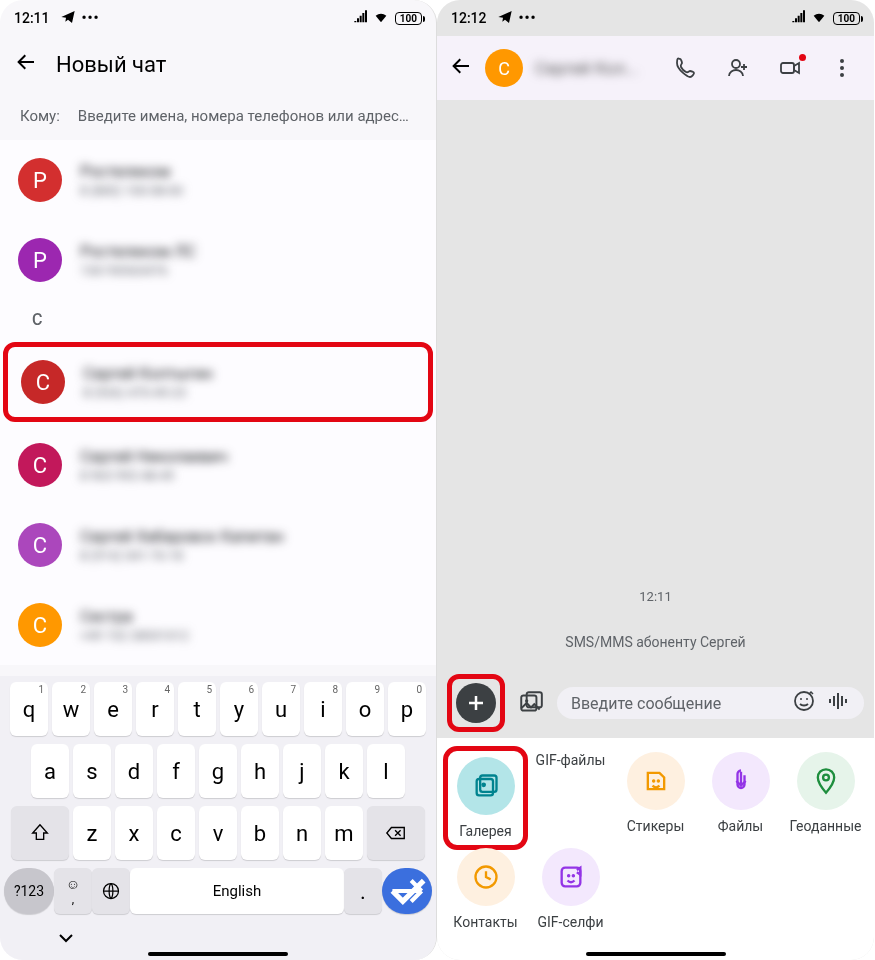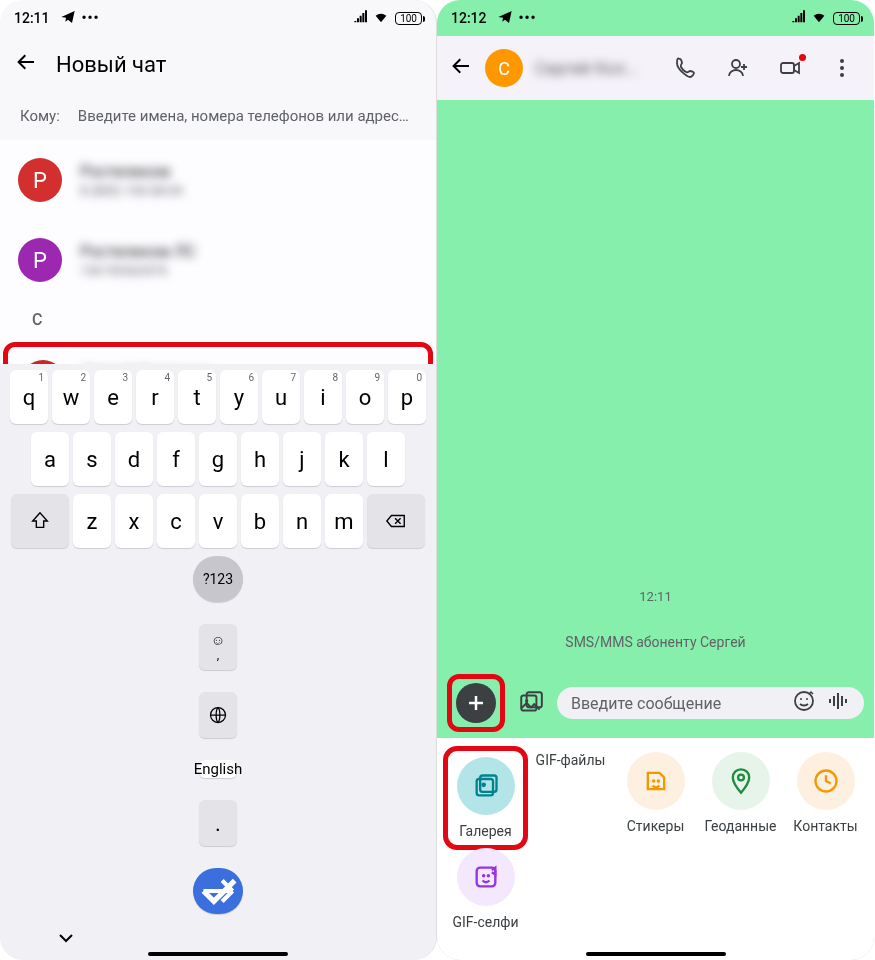--- a/index.html
+++ b/index.html
@@ -1,28 +1,28 @@
 <!DOCTYPE html>
 <html><head>
 <meta charset="utf-8">
 <style>
   * { box-sizing: border-box; margin: 0; padding: 0; font-family: -apple-system, Roboto, sans-serif; }
   body { width: 875px; height: 960px; display: flex; background: #fff; }
   .phone { width: 437px; height: 960px; position: relative; background: #f8f7fa; overflow: hidden; border-radius: 23px; }
   .phone.left { border-right: 1px solid #ddd; }
-  .phone.right { background: #86efac; }
+  .phone.right { background: #e5e5e5; }
 
   
   .status-bar { height: 36px; display: flex; align-items: center; padding: 0 14px; font-size: 14px; font-weight: 500; }
   .status-bar .time { margin-right: 10px; }
   .status-bar .tg-icon svg { width: 16px; height: 16px; }
   .status-bar .dots { margin-left: 6px; font-weight: bold; letter-spacing: 1px; }
   .status-bar .spacer { flex: 1; }
   .status-bar .signal svg, .status-bar .wifi svg { width: 16px; height: 16px; margin-left: 4px; }
-  .status-bar .battery { margin-left: 6px; border: 1.5px solid #000; border-radius: 4px; padding: 0 4px; font-size: 10px; font-weight: 400; position: relative; }
+  .status-bar .battery { margin-left: 6px; border: 1.5px solid #000; border-radius: 4px; padding: 0 4px; font-size: 10px; font-weight: 700; position: relative; }
   .status-bar .battery::after { content: ''; position: absolute; right: -4px; top: 3px; width: 2px; height: 6px; background: #000; border-radius: 0 2px 2px 0; }
 
   
   .header-left { height: 56px; display: flex; align-items: center; padding: 0 14px; gap: 18px; }
   .header-left .back svg { width: 24px; height: 24px; }
   .header-left .title { font-size: 22px; }
 
   
   .to-row { height: 48px; display: flex; align-items: center; padding: 0 20px; gap: 18px; font-size: 15px; }
   .to-row .label { color: #5f6368; }
@@ -43,21 +43,21 @@
   .contact-info .sub { font-size: 13px; color: #5f6368; margin-top: 2px; filter: blur(5px); }
   .section-letter { padding: 10px 32px; font-size: 16px; font-weight: 500; color: #5f6368; }
 
   
   .keyboard { position: absolute; bottom: 0; left: 0; right: 0; background: #f1f0f5; padding: 6px 4px 10px; }
   .kb-row { display: flex; justify-content: center; gap: 4px; margin-bottom: 8px; }
   .key { width: 38px; height: 54px; background: #fff; border-radius: 6px; display: flex; align-items: center; justify-content: center; font-size: 22px; position: relative; box-shadow: 0 1px 1px rgba(0,0,0,0.15); }
   .key .sup { position: absolute; top: 2px; right: 4px; font-size: 10px; color: #666; }
   .key.wide { width: 58px; background: #e4e3e8; }
   .key.shift svg, .key.del svg { width: 22px; height: 22px; }
-  .kb-bottom { display: flex; gap: 22px; align-items: center; flex-direction: column; }
+  .kb-bottom { display: flex; gap: 0; align-items: center; }
   .key.num { width: 50px; height: 46px; background: #c7c6cc; border-radius: 23px; font-size: 14px; }
   .key.emoji { width: 38px; height: 46px; background: #e4e3e8; font-size: 12px; display:flex; flex-direction:column; }
   .key.emoji .e1 { font-size: 14px; }
   .key.globe { width: 38px; height: 46px; background: #e4e3e8; }
   .key.space { flex: 1; height: 46px; background: #fff; font-size: 15px; }
   .key.dot { width: 38px; height: 46px; background: #e4e3e8; font-size: 22px; }
   .key.enter { width: 50px; height: 46px; background: #3b6fde; border-radius: 23px; color: #fff; }
   .kb-handle { display: flex; justify-content: flex-start; padding: 4px 50px 0; }
   .kb-handle svg { width: 24px; height: 24px; }
   .home-indicator { position: absolute; bottom: 4px; left: 50%; transform: translateX(-50%); width: 140px; height: 4px; background: #000; border-radius: 2px; }
@@ -365,20 +365,30 @@
             <svg viewBox="0 0 24 24">
               <path d="M5 5h10l4 4v10H5z" stroke-width="2"></path>
               <circle cx="10" cy="12" r="1" fill="#f29900"></circle>
               <circle cx="14" cy="12" r="1" fill="#f29900"></circle>
               <path d="M9 16c2 2 4 2 6 0" stroke-width="2"></path>
             </svg>
           </div>
           <div class="attach-label">Стикеры</div>
         </div>
         <div class="attach-item">
+          <div class="attach-circle c-purple">
+            <svg viewBox="0 0 24 24">
+              <path d="M12 4v12M8 12l4 4 4-4" stroke-width="2"></path>
+              <path d="M16 4a4 4 0 0 0-8 0" stroke-width="2" style="display:none"></path>
+              <path d="M12 3c-2 0-3 2-3 3v9a3 3 0 0 0 6 0V7" stroke-width="2"></path>
+            </svg>
+          </div>
+          <div class="attach-label">Файлы</div>
+        </div>
+        <div class="attach-item">
           <div class="attach-circle c-green">
             <svg viewBox="0 0 24 24">
               <path d="M12 2c-4 0-7 3-7 7 0 5 7 13 7 13s7-8 7-13c0-4-3-7-7-7z" stroke-width="2"></path>
               <circle cx="12" cy="9" r="2.5" stroke-width="2"></circle>
             </svg>
           </div>
           <div class="attach-label">Геоданные</div>
         </div>
         <div class="attach-item">
           <div class="attach-circle c-orange2">

